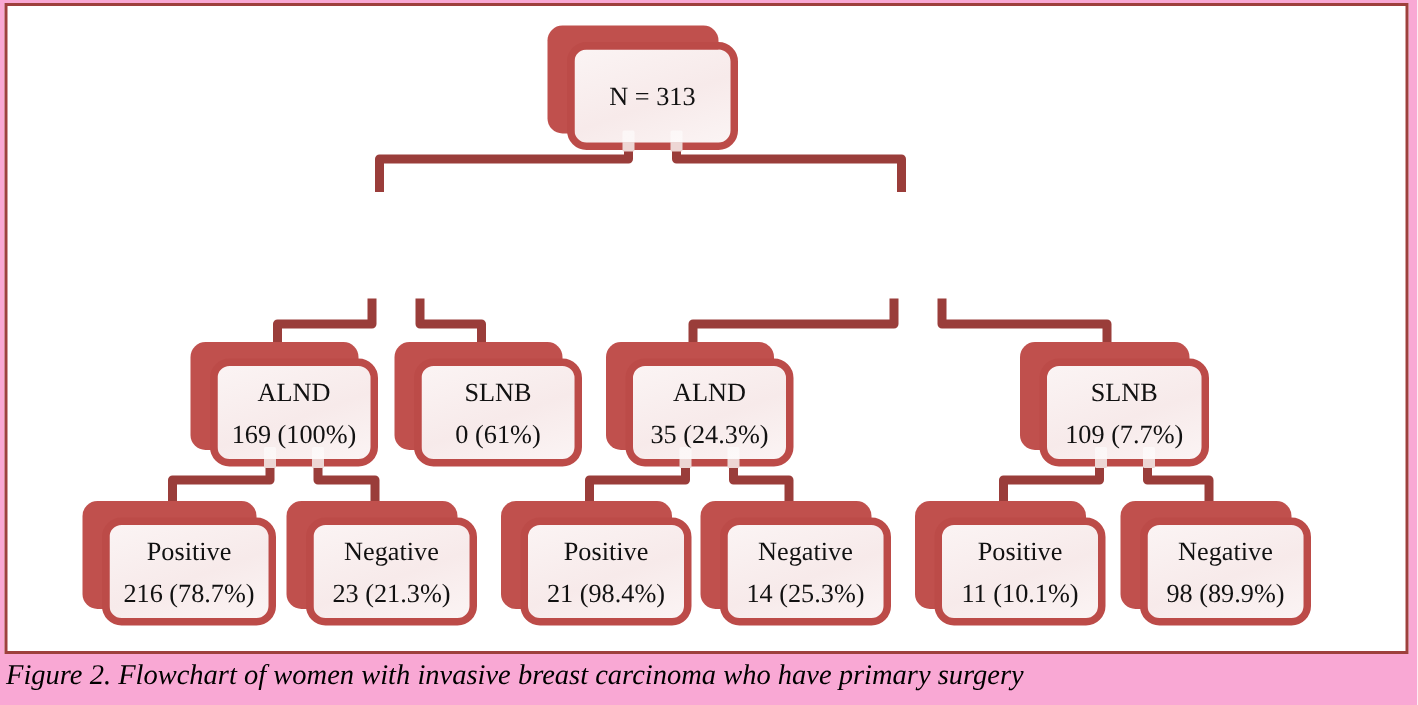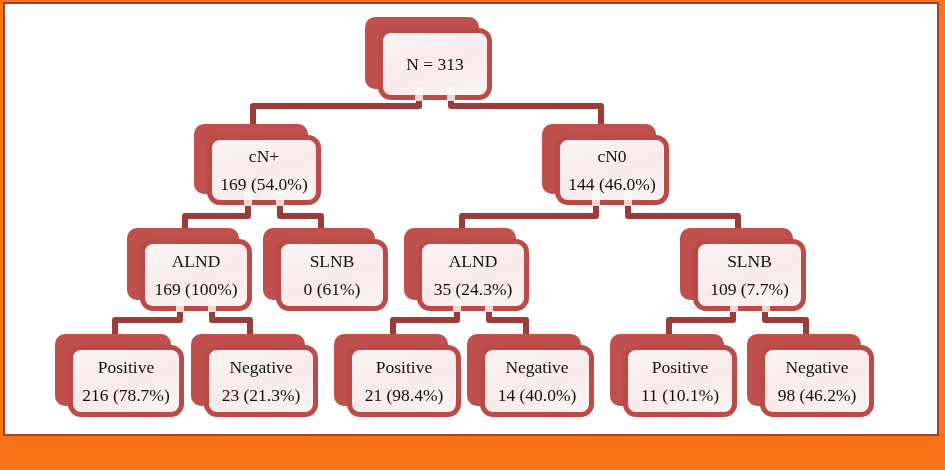--- a/index.html
+++ b/index.html
@@ -1,17 +1,17 @@
 <!DOCTYPE html>
 <html><head>
 <meta charset="utf-8">
 <style>
   html,body{margin:0;padding:0;background:#ffffff;}
   .stage{
-    position:relative;width:945px;height:470px;background:#f97316;
+    position:relative;width:945px;height:470px;background:#f9a8d4;
     font-family:"Liberation Serif", serif;color:#111;overflow:hidden;
   }
   .frame{
     position:absolute;left:3px;top:2px;width:932px;height:430px;
     border:2px solid #9e403d;background:#ffffff;
   }
   .connectors{position:absolute;left:0;top:0;width:945px;height:470px;z-index:1;}
   .node{position:absolute;z-index:2;}
   .back{
     position:absolute;left:-13px;top:-11px;width:100%;height:100%;
@@ -65,39 +65,21 @@
   <div class="node" style="left:378px;top:28px;width:114px;height:72px;">
     <div class="back"></div>
     <div class="plate">
       <div class="node-label">N = 313</div>
 
     </div>
     <span class="tab tab-l"></span>
     <span class="tab tab-r"></span>
   </div>
 
-  <div class="node" style="left:207px;top:135px;width:114px;height:70px;">
-    <div class="back"></div>
-    <div class="plate">
-      <div class="node-label">cN+</div>
-      <div class="node-value">169 (54.0%)</div>
-    </div>
-    <span class="tab tab-l"></span>
-    <span class="tab tab-r"></span>
-  </div>
 
-  <div class="node" style="left:555px;top:135px;width:114px;height:70px;">
-    <div class="back"></div>
-    <div class="plate">
-      <div class="node-label">cN0</div>
-      <div class="node-value">144 (46.0%)</div>
-    </div>
-    <span class="tab tab-l"></span>
-    <span class="tab tab-r"></span>
-  </div>
 
   <div class="node" style="left:140px;top:239px;width:112px;height:72px;">
     <div class="back"></div>
     <div class="plate">
       <div class="node-label">ALND</div>
       <div class="node-value">169 (100%)</div>
     </div>
     <span class="tab tab-l"></span>
     <span class="tab tab-r"></span>
   </div>
@@ -151,33 +133,34 @@
     <div class="plate">
       <div class="node-label">Positive</div>
       <div class="node-value">21 (98.4%)</div>
     </div>
   </div>
 
   <div class="node" style="left:480px;top:345px;width:114px;height:72px;">
     <div class="back"></div>
     <div class="plate">
       <div class="node-label">Negative</div>
-      <div class="node-value">14 (40.0%)</div>
+      <div class="node-value">14 (25.3%)</div>
     </div>
   </div>
 
   <div class="node" style="left:623px;top:345px;width:114px;height:72px;">
     <div class="back"></div>
     <div class="plate">
       <div class="node-label">Positive</div>
       <div class="node-value">11 (10.1%)</div>
     </div>
   </div>
 
   <div class="node" style="left:760px;top:345px;width:114px;height:72px;">
     <div class="back"></div>
     <div class="plate">
       <div class="node-label">Negative</div>
-      <div class="node-value">98 (46.2%)</div>
+      <div class="node-value">98 (89.9%)</div>
     </div>
   </div>
 
+  <div class="caption">Figure 2. Flowchart of women with invasive breast carcinoma who have primary surgery</div>
 </div>
 
 </body></html>

